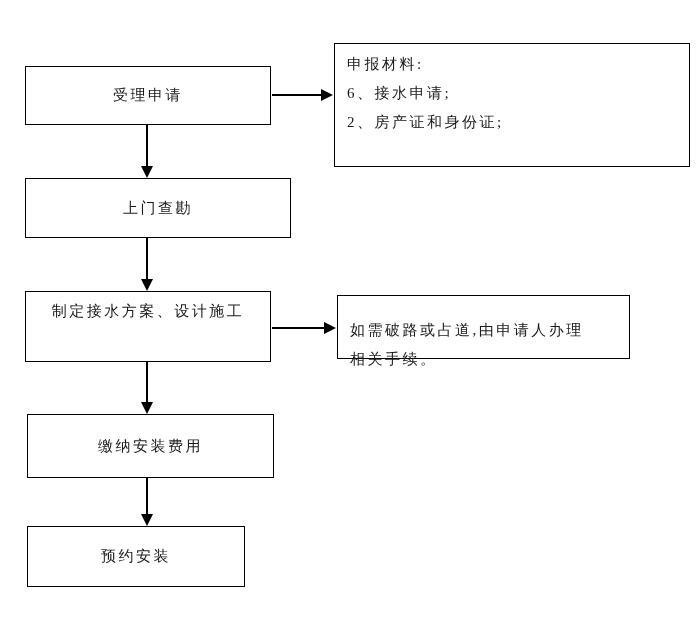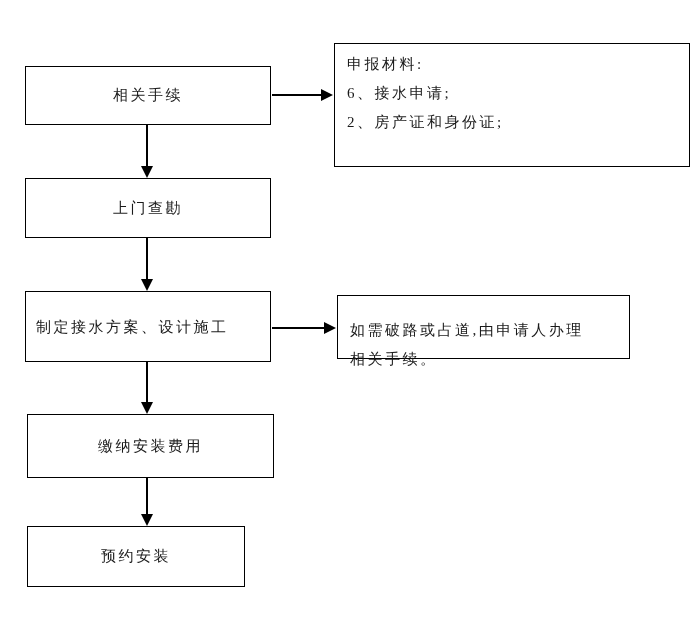--- a/index.html
+++ b/index.html
@@ -26,21 +26,21 @@
     line-height: 1.35;
   }
   .step-center {
     display: flex;
     align-items: center;
     justify-content: center;
     text-align: center;
   }
   .step-left {
     display: flex;
-    flex-direction: column;
+    flex-direction: row;
     justify-content: center;
     padding: 4px 10px;
   }
   .step-left .line {
     line-height: 30px;
     white-space: nowrap;
   }
   .note {
     padding: 6px 6px 4px 12px;
   }
@@ -93,30 +93,30 @@
     border-bottom: 6px solid transparent;
     border-left: 12px solid #000000;
   }
 </style>
 </head>
 <body>
 
 <div class="canvas">
 
   <div class="box step-center" style="left:25px; top:66px; width:246px; height:59px;">
-    <span>相关手续</span>
+    <span>受理申请</span>
   </div>
 
   <div class="box note" style="left:334px; top:43px; width:356px; height:124px;">
     <div class="note-line">申报材料:</div>
     <div class="note-line">6、接水申请;</div>
     <div class="note-line">2、房产证和身份证;</div>
   </div>
 
-  <div class="box step-center" style="left:25px; top:178px; width:246px; height:60px;">
+  <div class="box step-center" style="left:25px; top:178px; width:266px; height:60px;">
     <span>上门查勘</span>
   </div>
 
   <div class="box step-left" style="left:25px; top:291px; width:246px; height:71px;">
     <div class="line">制定接水方案、设计施工</div>
   </div>
 
   <div class="box note" style="left:337px; top:295px; width:293px; height:64px; padding-top:20px;">
     <div class="note-line">如需破路或占道,由申请人办理</div>
     <div class="note-line">相关手续。</div>

